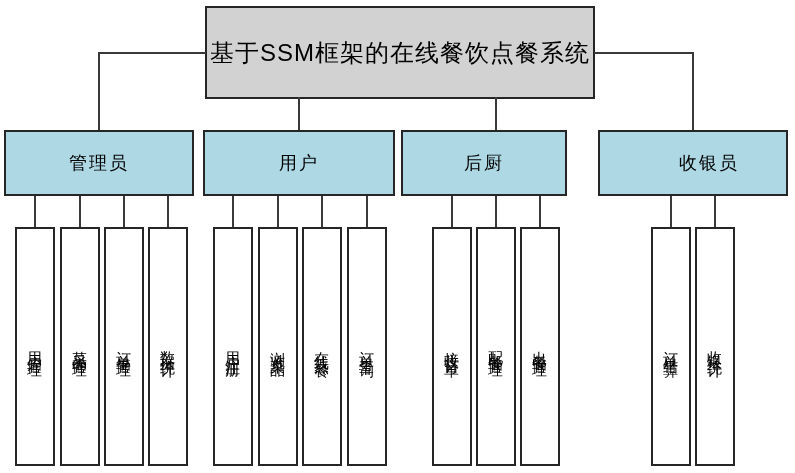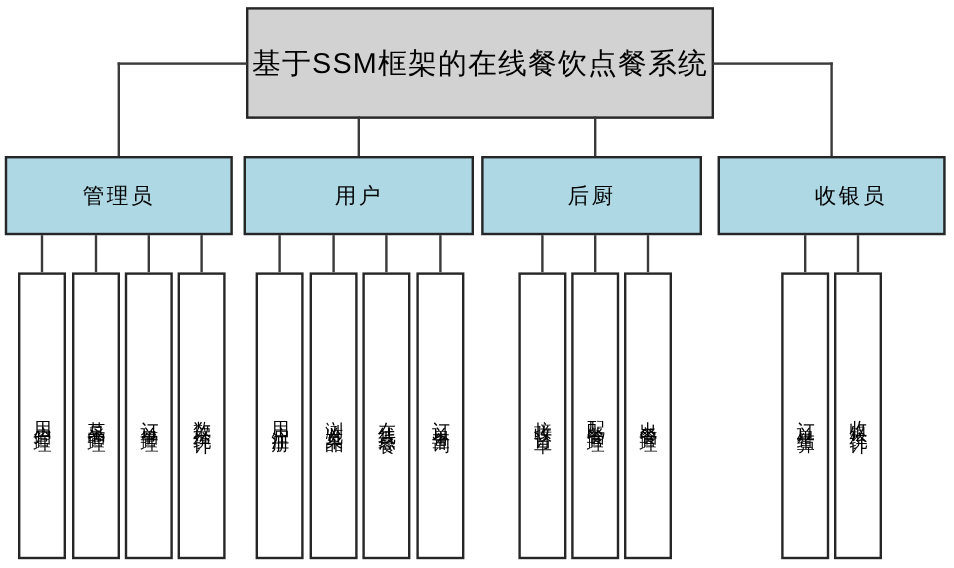--- a/index.html
+++ b/index.html
@@ -64,21 +64,21 @@
 
   <div class="line" style="left:98px; top:52px; width:108px; height:2px;"></div>
   <div class="line" style="left:98px; top:52px; width:2px; height:78px;"></div>
   <div class="line" style="left:298px; top:97px; width:2px; height:33px;"></div>
   <div class="line" style="left:495px; top:97px; width:2px; height:33px;"></div>
   <div class="line" style="left:594px; top:52px; width:100px; height:2px;"></div>
   <div class="line" style="left:692px; top:52px; width:2px; height:78px;"></div>
 
   <div class="box branch-box" style="left:203px; width:192px;">用户</div>
   <div class="box branch-box" style="left:4px;   width:190px;">管理员</div>
-  <div class="box branch-box" style="left:401px; width:184px;">后厨</div>
+  <div class="box branch-box" style="left:401px; width:166px;">后厨</div>
   <div class="box branch-box" style="left:598px; width:190px;padding-left:32px;">收银员</div>
 
   <div class="line" style="left:34px;  top:196px; width:2px; height:31px;"></div>
   <div class="line" style="left:79px;  top:196px; width:2px; height:31px;"></div>
   <div class="line" style="left:123px; top:196px; width:2px; height:31px;"></div>
   <div class="line" style="left:167px; top:196px; width:2px; height:31px;"></div>
   <div class="line" style="left:232px; top:196px; width:2px; height:31px;"></div>
   <div class="line" style="left:277px; top:196px; width:2px; height:31px;"></div>
   <div class="line" style="left:321px; top:196px; width:2px; height:31px;"></div>
   <div class="line" style="left:366px; top:196px; width:2px; height:31px;"></div>

